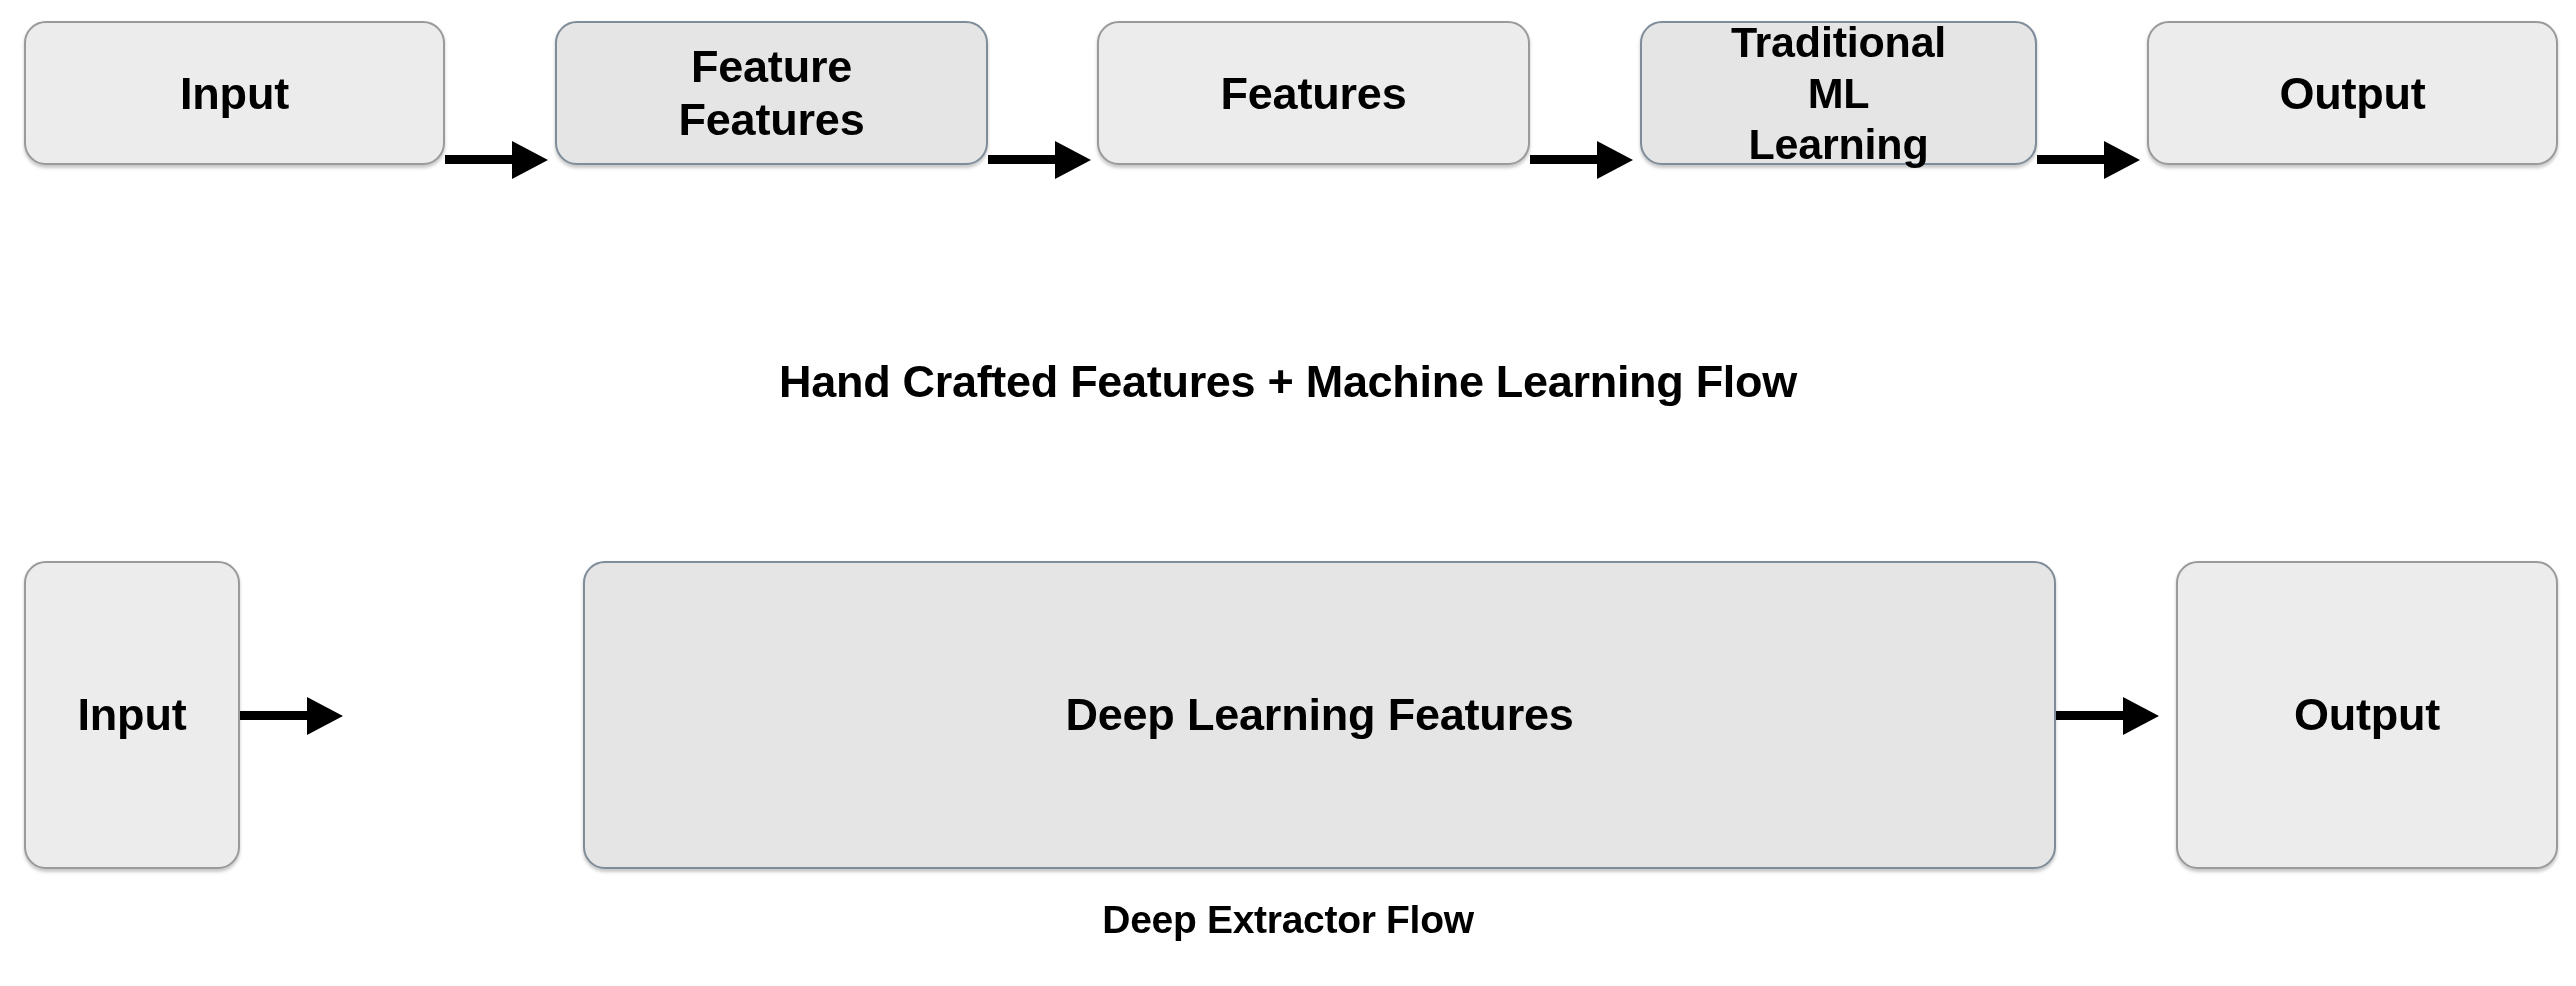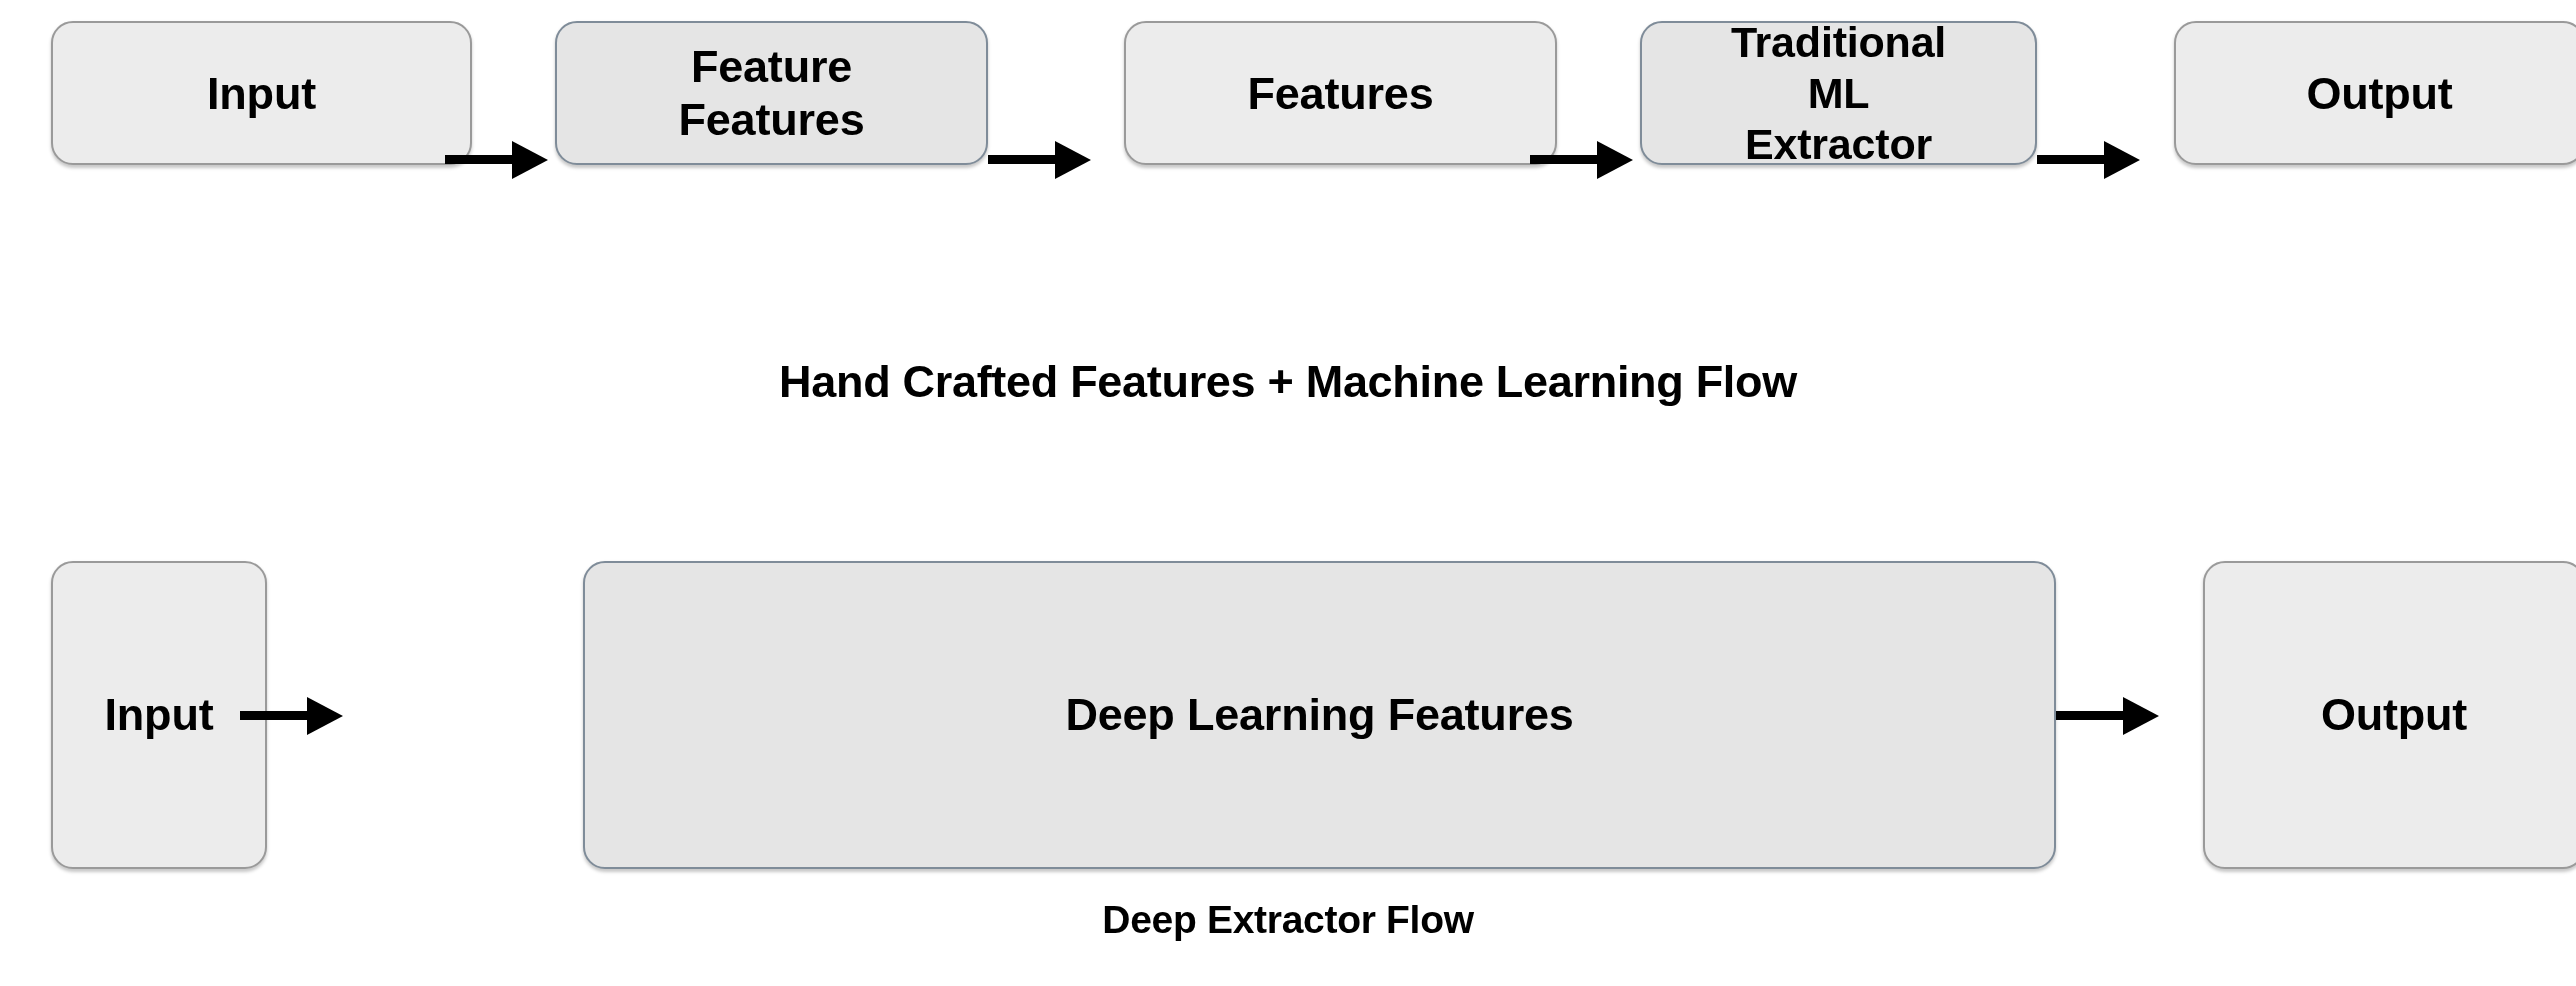--- a/index.html
+++ b/index.html
@@ -33,21 +33,20 @@
     border-radius: 22px;
     box-shadow: 0 2.6px 3.4px rgba(0,0,0,0.22);
     font-weight: bold;
     color: #000000;
     line-height: 1.18;
     letter-spacing: -0.2px;
     user-select: none;
   }
   .node.gray {
     background: #ececec;
-    margin-left: 27px;
   }
   .node.blue {
     background: #e5e5e5;
     border-color: #7f8c99;
   }
   .node .label {
     display: block;
     padding: 0 6.9px;
   }
 
@@ -114,21 +113,21 @@
   <div class="node gray fs-52" style="left:1097px; top:21.4px; width:433px; height:144px;">
     <span class="label">Features</span>
   </div>
 
   <div class="arrow" style="left:1530px; top:140px; width:103px;">
     <div class="shaft"></div>
     <div class="head"></div>
   </div>
 
   <div class="node blue fs-50" style="left:1640px; top:21.4px; width:397px; height:144px;">
-    <span class="label"><span>Traditional</span><br><span>ML</span><br><span>Extractor</span></span>
+    <span class="label"><span>Traditional</span><br><span>ML</span><br><span>Learning</span></span>
   </div>
 
   <div class="arrow" style="left:2037px; top:140px; width:103px;">
     <div class="shaft"></div>
     <div class="head"></div>
   </div>
 
   <div class="node gray fs-52" style="left:2147px; top:21.4px; width:411px; height:144px;">
     <span class="label">Output</span>
   </div>

